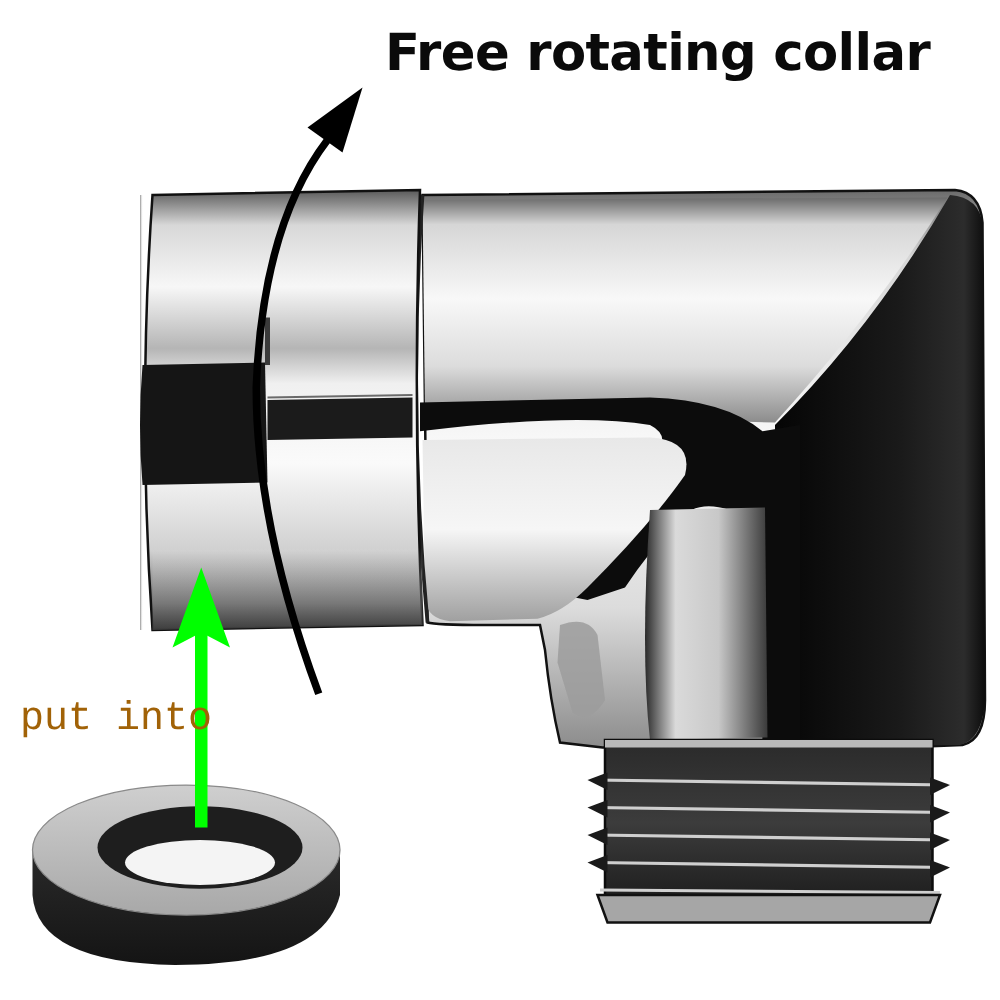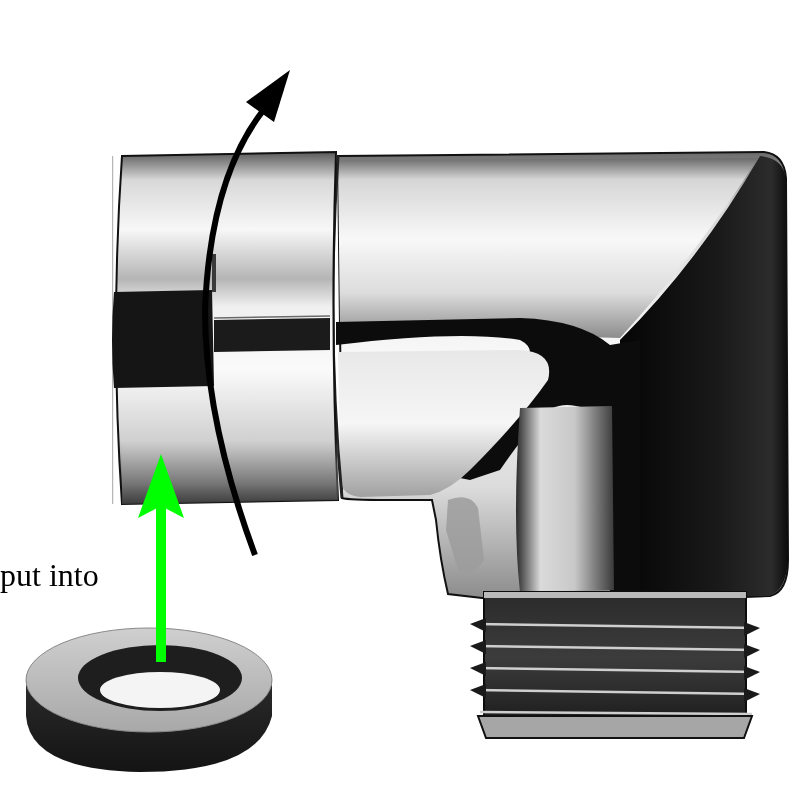--- a/index.html
+++ b/index.html
@@ -27,25 +27,25 @@
       font-family: "DejaVu Sans", sans-serif;
       font-weight: bold;
       font-size: 41px;
       letter-spacing: -0.5px;
       color: #0a0a0a;
       white-space: nowrap;
       line-height: 56px;
     }
     .side-label {
       position: absolute;
-      left: 0px;
+      left: 16px;
       top: 553px;
-      font-family: Liberation Serif, serif;
+      font-family: Liberation Mono, monospace;
       font-size: 32px;
-      color: #000000;
+      color: #a16207;
       white-space: nowrap;
       line-height: 44px;
     }
   </style>
 </head>
 <body>
 
 <div class="canvas">
   <svg width="800" height="800" viewBox="0 0 800 800" xmlns="http://www.w3.org/2000/svg">
     <defs>
@@ -182,15 +182,16 @@
       <path d="M255 555 Q205 420 205 310 Q210 180 262 112" fill="none" stroke="#000" stroke-width="6" stroke-linecap="butt"></path>
       <path d="M290 70 L246 102 L274 122 Z" fill="#000"></path>
     </g>
 
     <g>
       <rect x="156" y="500" width="10" height="162" fill="#00ff00"></rect>
       <path d="M161 454 L138 518 L161 506 L184 518 Z" fill="#00ff00"></path>
     </g>
   </svg>
 
+  <div class="title-label">Free rotating collar</div>
 
   <div class="side-label">put into</div>
 </div>
 
 </body></html>

